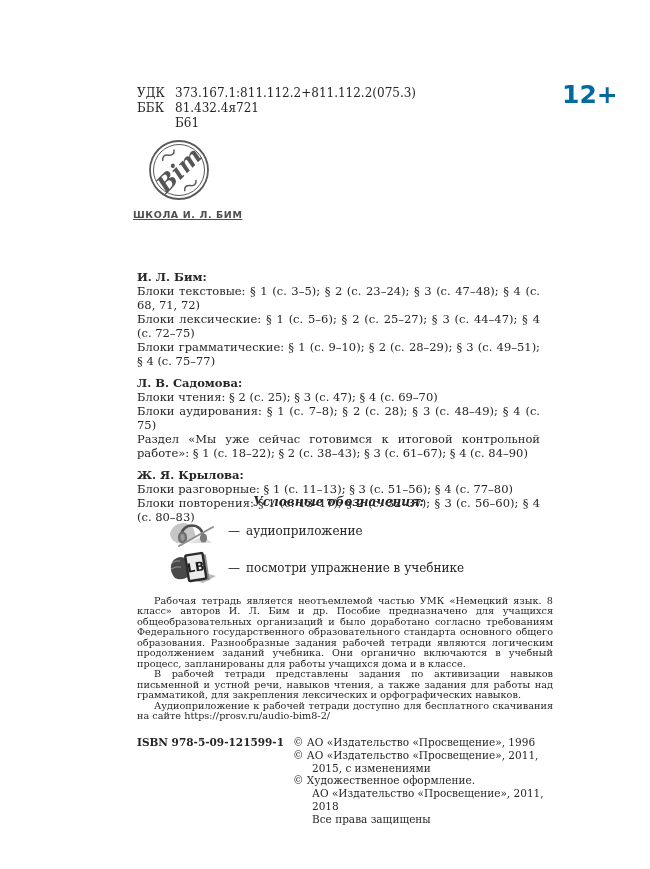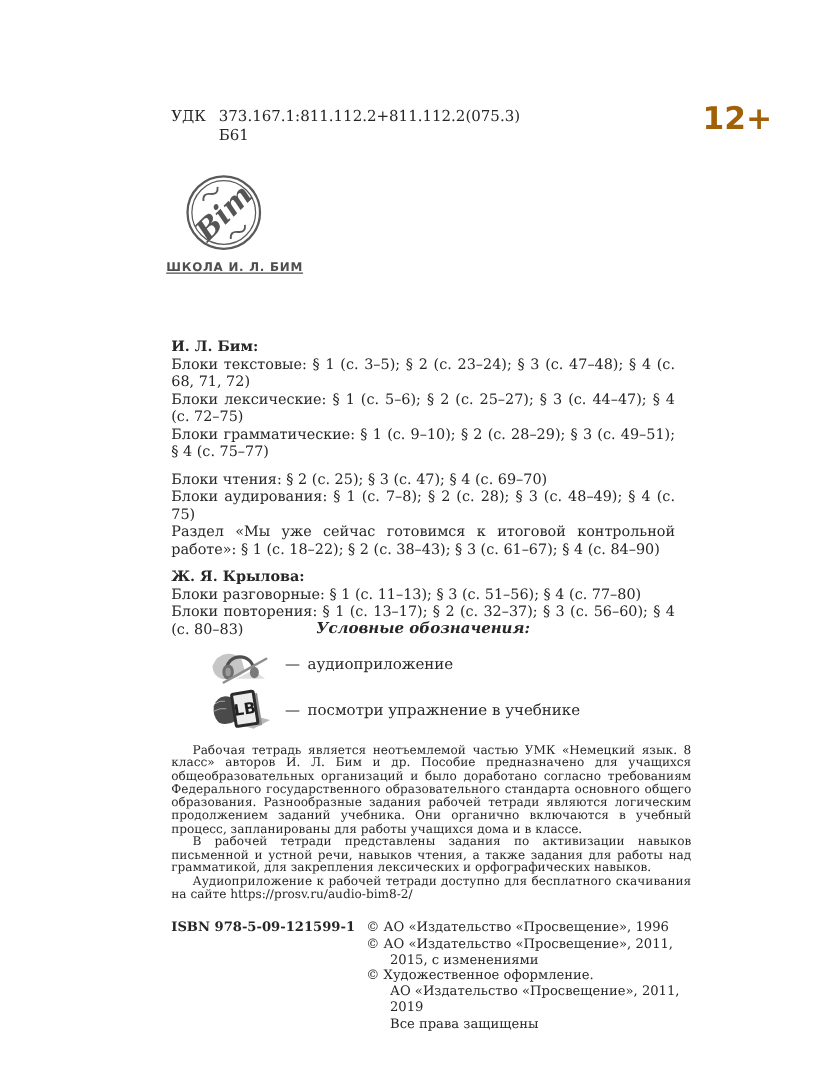--- a/index.html
+++ b/index.html
@@ -25,21 +25,21 @@
   .cls-label { width: 38px; flex: none; }
   .cls-value { white-space: nowrap; }
 
   .age-badge {
     position: absolute;
     left: 562px;
     top: 80px;
     font-family: "DejaVu Sans", sans-serif;
     font-weight: bold;
     font-size: 25px;
-    color: #a16207;
+    color: #0369a1;
   }
 
   
   .logo-block {
     position: absolute;
     left: 133px;
     top: 139px;
     width: 92px;
     text-align: center;
   }
@@ -119,20 +119,24 @@
 </style>
 </head>
 <body>
 
 <div class="page">
 
   <div class="classification">
     <div class="cls-line">
       <span class="cls-label">УДК</span>
       <span class="cls-value">373.167.1:811.112.2+811.112.2(075.3)</span>
+    </div>
+    <div class="cls-line">
+      <span class="cls-label">ББК</span>
+      <span class="cls-value">81.432.4я721</span>
     </div>
     <div class="cls-line">
       <span class="cls-label"></span>
       <span class="cls-value">Б61</span>
     </div>
   </div>
 
   <div class="age-badge">12+</div>
 
   <div class="logo-block">
@@ -151,20 +155,21 @@
   <div class="authors">
 
     <div class="author-section">
       <p class="author-name">И. Л. Бим:</p>
       <p class="entry">Блоки текстовые: § 1 (с. 3–5); § 2 (с. 23–24); § 3 (с. 47–48); § 4 (с. 68, 71, 72)</p>
       <p class="entry">Блоки лексические: § 1 (с. 5–6); § 2 (с. 25–27); § 3 (с. 44–47); § 4 (с. 72–75)</p>
       <p class="entry">Блоки грамматические: § 1 (с. 9–10); § 2 (с. 28–29); § 3 (с. 49–51); § 4 (с. 75–77)</p>
     </div>
 
     <div class="author-section">
+      <p class="author-name">Л. В. Садомова:</p>
       <p class="entry">Блоки чтения: § 2 (с. 25); § 3 (с. 47); § 4 (с. 69–70)</p>
       <p class="entry">Блоки аудирования: § 1 (с. 7–8); § 2 (с. 28); § 3 (с. 48–49); § 4 (с. 75)</p>
       <p class="entry">Раздел «Мы уже сейчас готовимся к итоговой контрольной работе»: § 1 (с. 18–22); § 2 (с. 38–43); § 3 (с. 61–67); § 4 (с. 84–90)</p>
     </div>
 
     <div class="author-section">
       <p class="author-name">Ж. Я. Крылова:</p>
       <p class="entry">Блоки разговорные: § 1 (с. 11–13); § 3 (с. 51–56); § 4 (с. 77–80)</p>
       <p class="entry">Блоки повторения: § 1 (с. 13–17); § 2 (с. 32–37); § 3 (с. 56–60); § 4 (с. 80–83)</p>
     </div>
@@ -211,18 +216,18 @@
     <p>Аудиоприложение к рабочей тетради доступно для бесплатного скачивания на сайте https://prosv.ru/audio-bim8-2/</p>
   </div>
 
   <div class="imprint">
     <div class="isbn">ISBN 978-5-09-121599-1</div>
     <div class="copyrights">
       <p class="copyright">© АО «Издательство «Просвещение», 1996</p>
       <p class="copyright">© АО «Издательство «Просвещение», 2011,
 2015, с изменениями</p>
       <p class="copyright">© Художественное оформление.
-АО «Издательство «Просвещение», 2011, 2019
+АО «Издательство «Просвещение», 2011, 2018
 Все права защищены</p>
     </div>
   </div>
 
 </div>
 
 </body></html>

